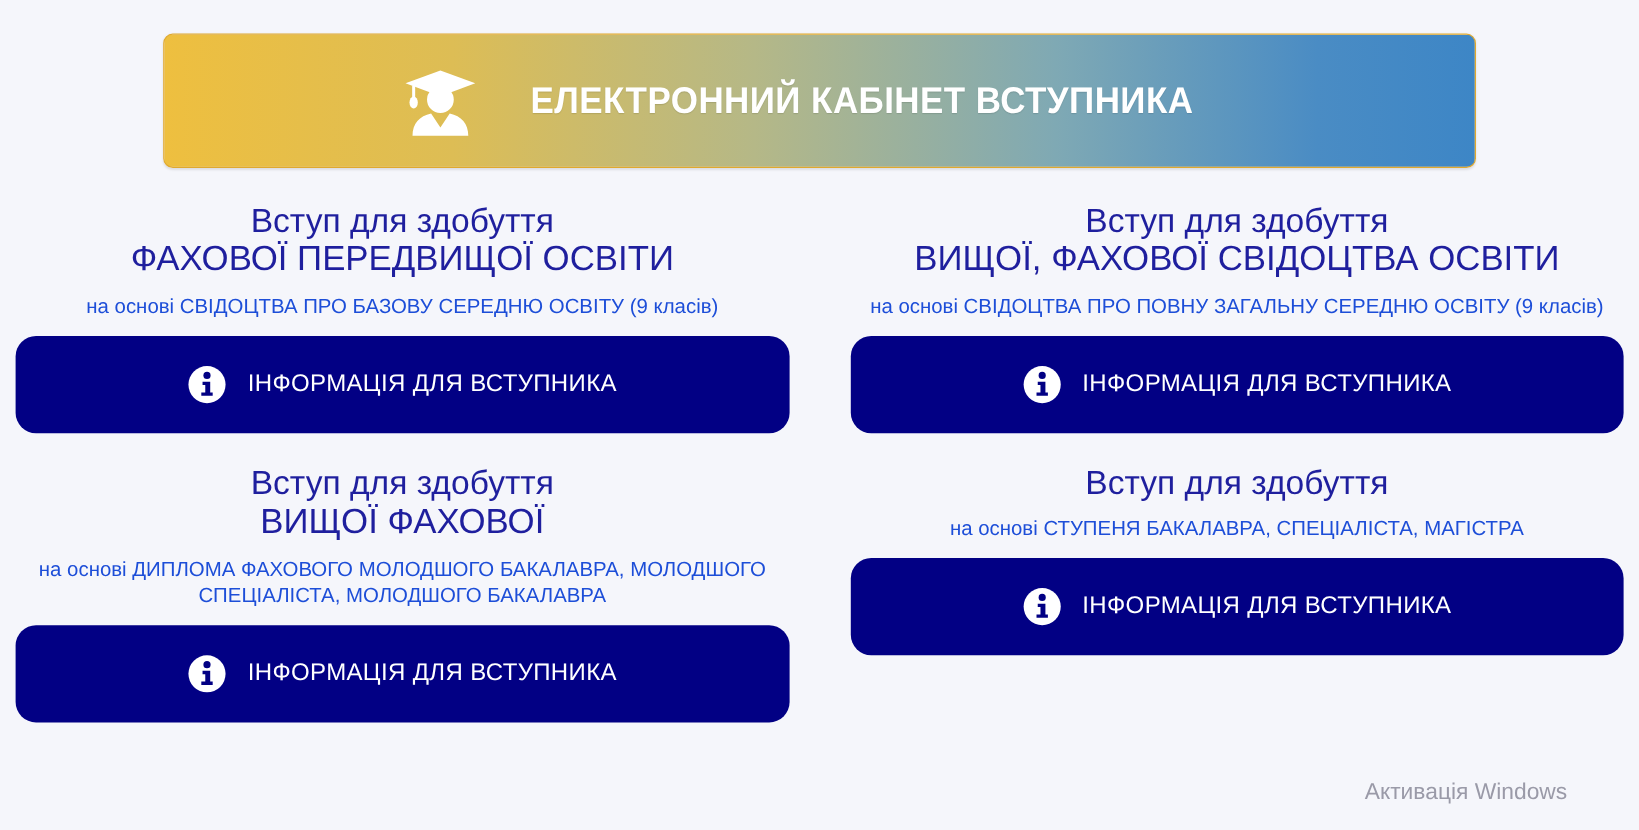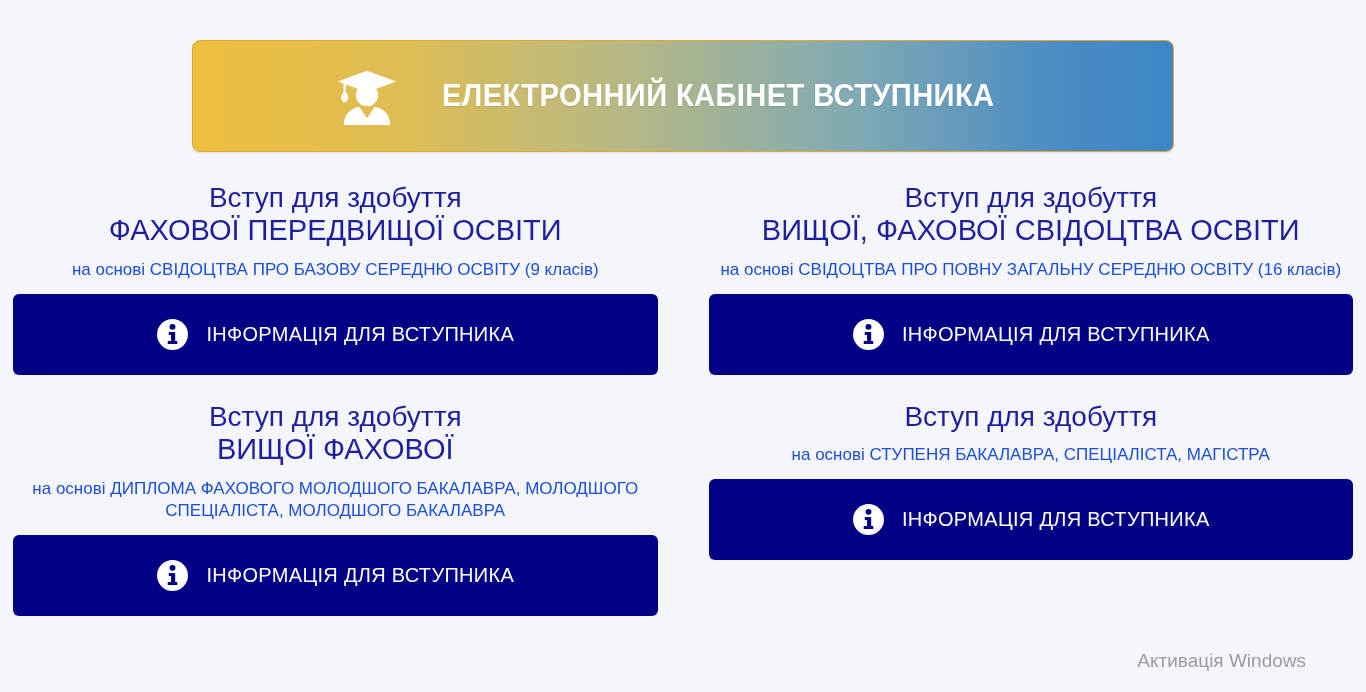--- a/index.html
+++ b/index.html
@@ -17,23 +17,23 @@
     color: #1a1a8c;
     position: relative;
   }
 
   
   .banner-row {
     padding-top: 28px;
   }
 
   .banner {
-    width: 982px;
+    width: 1094px;
     height: 112px;
-    margin: 12px auto;
+    margin: 0 auto;
     border-radius: 8px;
     border: 1px solid #e0a92e;
     background: linear-gradient(90deg,
                 #eebf3f 0%,
                 #ddbd55 22%,
                 #b5b887 45%,
                 #7fa9b4 68%,
                 #4a8cc4 88%,
                 #3d86c6 100%);
     display: flex;
@@ -103,21 +103,21 @@
     margin-top: 11px;
     padding: 0 4px;
   }
 
   .info-button {
     margin-top: 12px;
     height: 81px;
     width: 100%;
     background: #020084;
     border: none;
-    border-radius: 6px;
+    border-radius: 17px;
     color: #ffffff;
     display: flex;
     align-items: center;
     justify-content: center;
     gap: 17px;
     cursor: pointer;
     font-family: inherit;
   }
 
   .info-icon {
@@ -188,21 +188,21 @@
       </span>
       <span class="info-label">ІНФОРМАЦІЯ ДЛЯ ВСТУПНИКА</span>
     </button>
   </div>
 
   <div class="section">
     <div class="sec-title">
       <span class="line1">Вступ для здобуття</span>
       <span class="line2">ВИЩОЇ, ФАХОВОЇ СВІДОЦТВА ОСВІТИ</span>
     </div>
-    <div class="sec-sub">на основі СВІДОЦТВА ПРО ПОВНУ ЗАГАЛЬНУ СЕРЕДНЮ ОСВІТУ (16 класів)</div>
+    <div class="sec-sub">на основі СВІДОЦТВА ПРО ПОВНУ ЗАГАЛЬНУ СЕРЕДНЮ ОСВІТУ (9 класів)</div>
     <button class="info-button">
       <span>
         <svg class="info-icon" viewBox="0 0 32 32" aria-hidden="true">
           <circle cx="16" cy="16" r="15" fill="#ffffff"></circle>
           <circle cx="16" cy="8.6" r="2.9" fill="#020084"></circle>
           <path d="M12.4 13.6 L18.6 13.6 L18.6 22.3 L20.6 22.3 L20.6 25.1 L11.4 25.1 L11.4 22.3 L14.6 22.3 L14.6 16.4 L12.4 16.4 Z" fill="#020084"></path>
         </svg>
       </span>
       <span class="info-label">ІНФОРМАЦІЯ ДЛЯ ВСТУПНИКА</span>
     </button>

